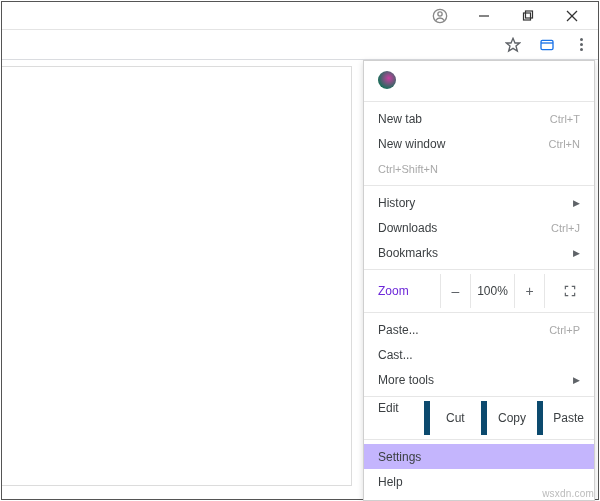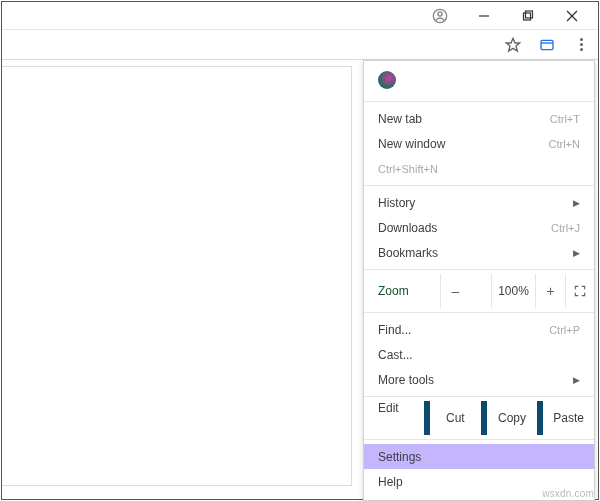--- a/index.html
+++ b/index.html
@@ -112,38 +112,37 @@
       background: #c4b5fd;
     }
     .zoom-row {
       display: flex;
       align-items: center;
       height: 34px;
     }
     .zoom-row .zlabel {
       width: 76px;
       padding-left: 14px;
-      color: #14532d;
+      color: #6d28d9;
     }
     .zoom-row .zbtn {
       width: 30px;
       height: 100%;
       border-left: 1px solid #e6e6e6;
       display: flex; align-items: center; justify-content: center;
       color: #5f6368;
       font-size: 14px;
     }
     .zoom-row .zval {
       width: 44px;
       height: 100%;
       border-left: 1px solid #e6e6e6;
       display: flex; align-items: center; justify-content: center;
       color: #3c4043;
       font-size: 12px;
-      margin-left: 21px;
     }
     .zoom-row .zfs {
       flex: 1;
       height: 100%;
       border-left: 1px solid #e6e6e6;
       display: flex; align-items: center; justify-content: center;
     }
     .edit-row {
       display: flex;
       align-items: flex-start;
@@ -270,21 +269,21 @@
         <div class="zfs">
           <svg width="14" height="14" viewBox="0 0 24 24" fill="none" stroke="#5f6368" stroke-width="2">
             <path d="M4 9V4h5M20 9V4h-5M4 15v5h5M20 15v5h-5"></path>
           </svg>
         </div>
       </div>
 
       <div class="menu-sep"></div>
 
       <div class="menu-item">
-        <span class="label">Find...</span>
+        <span class="label">Paste...</span>
         <span class="shortcut">Ctrl+P</span>
       </div>
       <div class="menu-item">
         <span class="label">Cast...</span>
       </div>
       <div class="menu-item">
         <span class="label">More tools</span>
         <span class="arrow">▶</span>
       </div>
 

